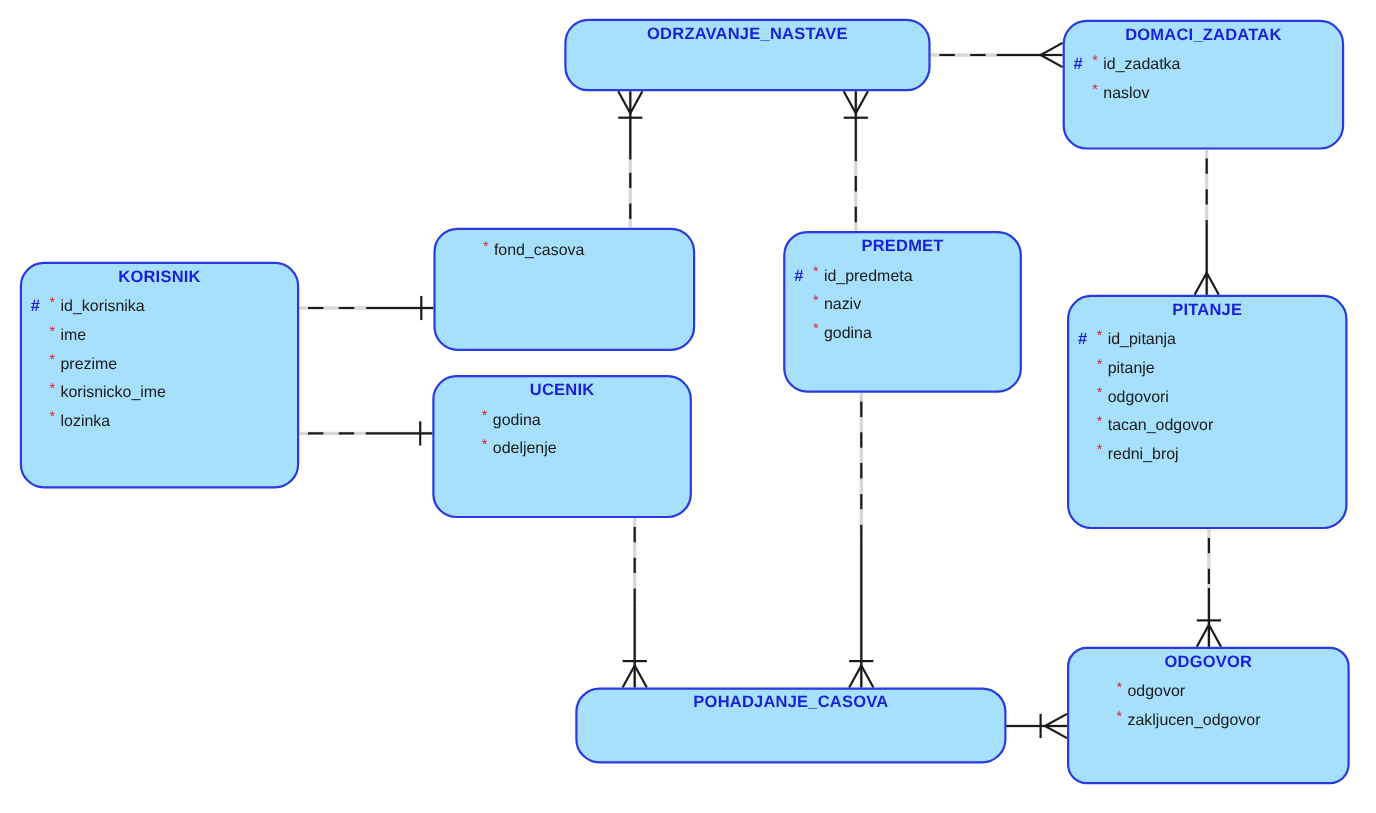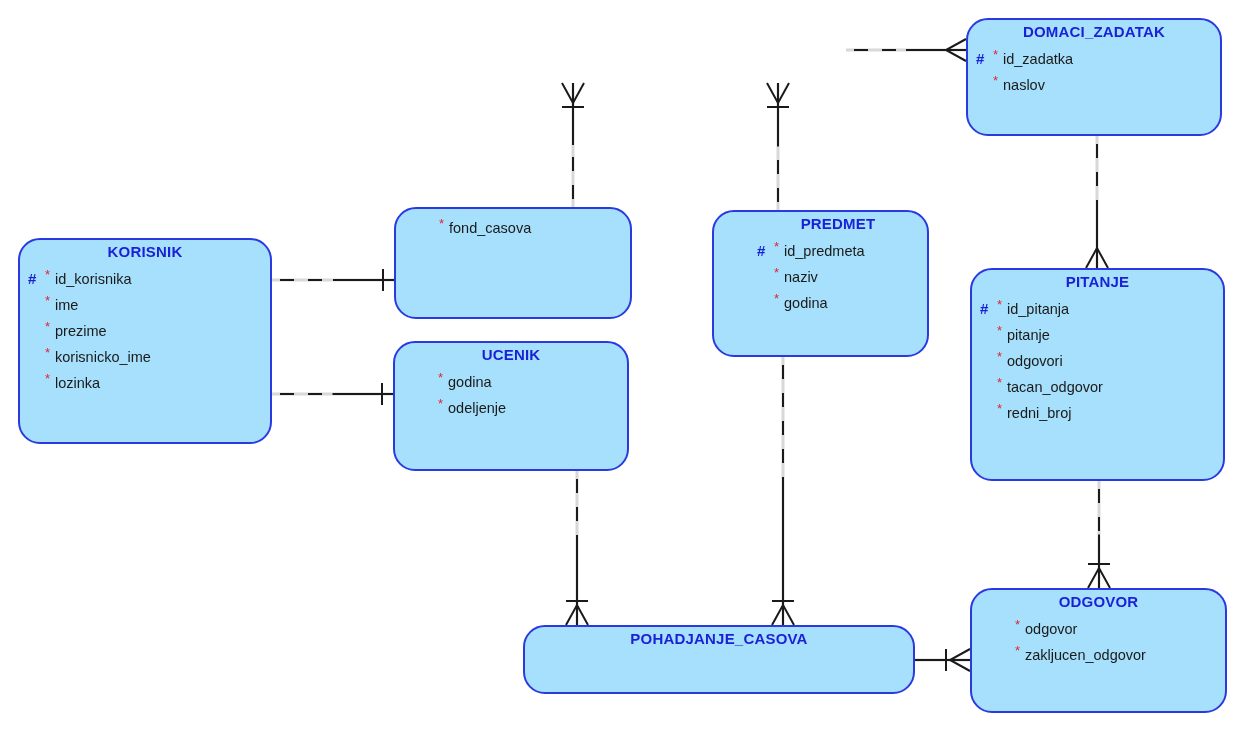--- a/index.html
+++ b/index.html
@@ -91,20 +91,24 @@
       </g>
       <g>
         <line x1="855" y1="660" x2="970" y2="660" stroke="#d8d8d8" stroke-width="3"></line>
         <line x1="855" y1="660" x2="912.5" y2="660" stroke="#1a1a1a" stroke-width="2" stroke-dasharray="14 14" stroke-dashoffset="-8"></line>
         <line x1="912.5" y1="660" x2="970" y2="660" stroke="#1a1a1a" stroke-width="2"></line>
         <line x1="946" y1="671" x2="946" y2="649" stroke="#1a1a1a" stroke-width="2"></line>
         <path d="M970,671 L950,660 L970,649" fill="none" stroke="#1a1a1a" stroke-width="2"></path>
       </g>
     </svg>
 
+  <div class="entity" style="left:513px;top:17px;width:333px;height:66px;">
+    <div class="entity-title">ODRZAVANJE_NASTAVE</div>
+    <div class="attr-list"></div>
+  </div>
 
   <div class="entity" style="left:966px;top:18px;width:256px;height:118px;">
     <div class="entity-title">DOMACI_ZADATAK</div>
     <div class="attr-list">
         <div class="attr">
           <span class="pk" style="left: 8px;">#</span>
           <span class="req" style="left: 25px;">*</span>
           <span class="attr-name" style="left: 35px;">id_zadatka</span>
         </div>
         <div class="attr">
@@ -157,21 +161,21 @@
           <span class="req" style="left: 43px;">*</span>
           <span class="attr-name" style="left: 53px;">godina</span>
         </div>
         <div class="attr">
           <span class="req" style="left: 43px;">*</span>
           <span class="attr-name" style="left: 53px;">odeljenje</span>
         </div>
       </div>
   </div>
 
-  <div class="entity" style="left:712px;top:210px;width:217px;height:147px;padding-left:35px;">
+  <div class="entity" style="left:712px;top:210px;width:217px;height:147px;">
     <div class="entity-title">PREDMET</div>
     <div class="attr-list">
         <div class="attr">
           <span class="pk" style="left: 8px;">#</span>
           <span class="req" style="left: 25px;">*</span>
           <span class="attr-name" style="left: 35px;">id_predmeta</span>
         </div>
         <div class="attr">
           <span class="req" style="left: 25px;">*</span>
           <span class="attr-name" style="left: 35px;">naziv</span>
@@ -208,21 +212,21 @@
           <span class="attr-name" style="left: 35px;">redni_broj</span>
         </div>
       </div>
   </div>
 
   <div class="entity" style="left:523px;top:625px;width:392px;height:69px;">
     <div class="entity-title">POHADJANJE_CASOVA</div>
     <div class="attr-list"></div>
   </div>
 
-  <div class="entity" style="left:970px;top:588px;width:257px;height:125px;">
+  <div class="entity" style="left:970px;top:588px;width:257px;height:125px;border-radius:18px;">
     <div class="entity-title">ODGOVOR</div>
     <div class="attr-list">
         <div class="attr">
           <span class="req" style="left: 43px;">*</span>
           <span class="attr-name" style="left: 53px;">odgovor</span>
         </div>
         <div class="attr">
           <span class="req" style="left: 43px;">*</span>
           <span class="attr-name" style="left: 53px;">zakljucen_odgovor</span>
         </div>

